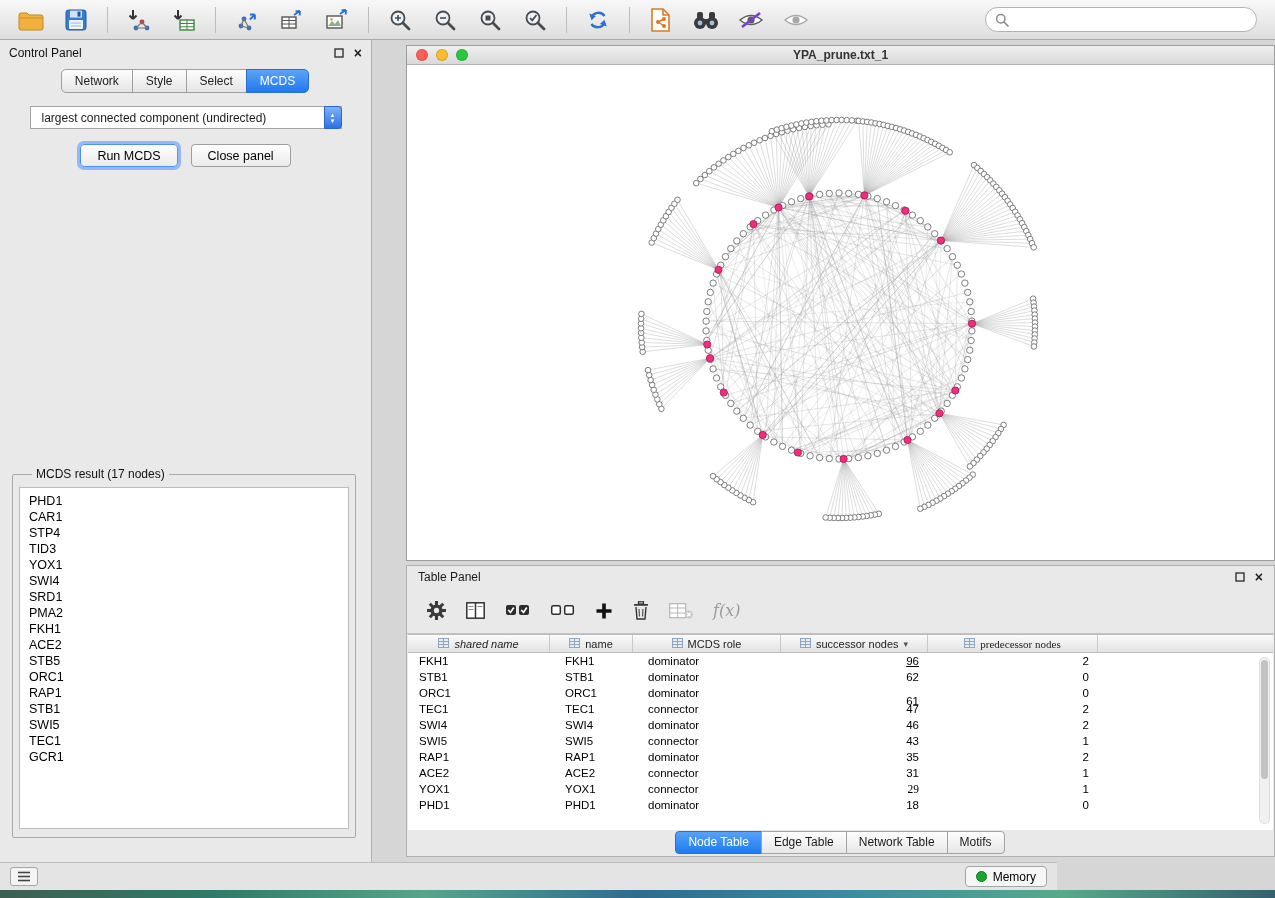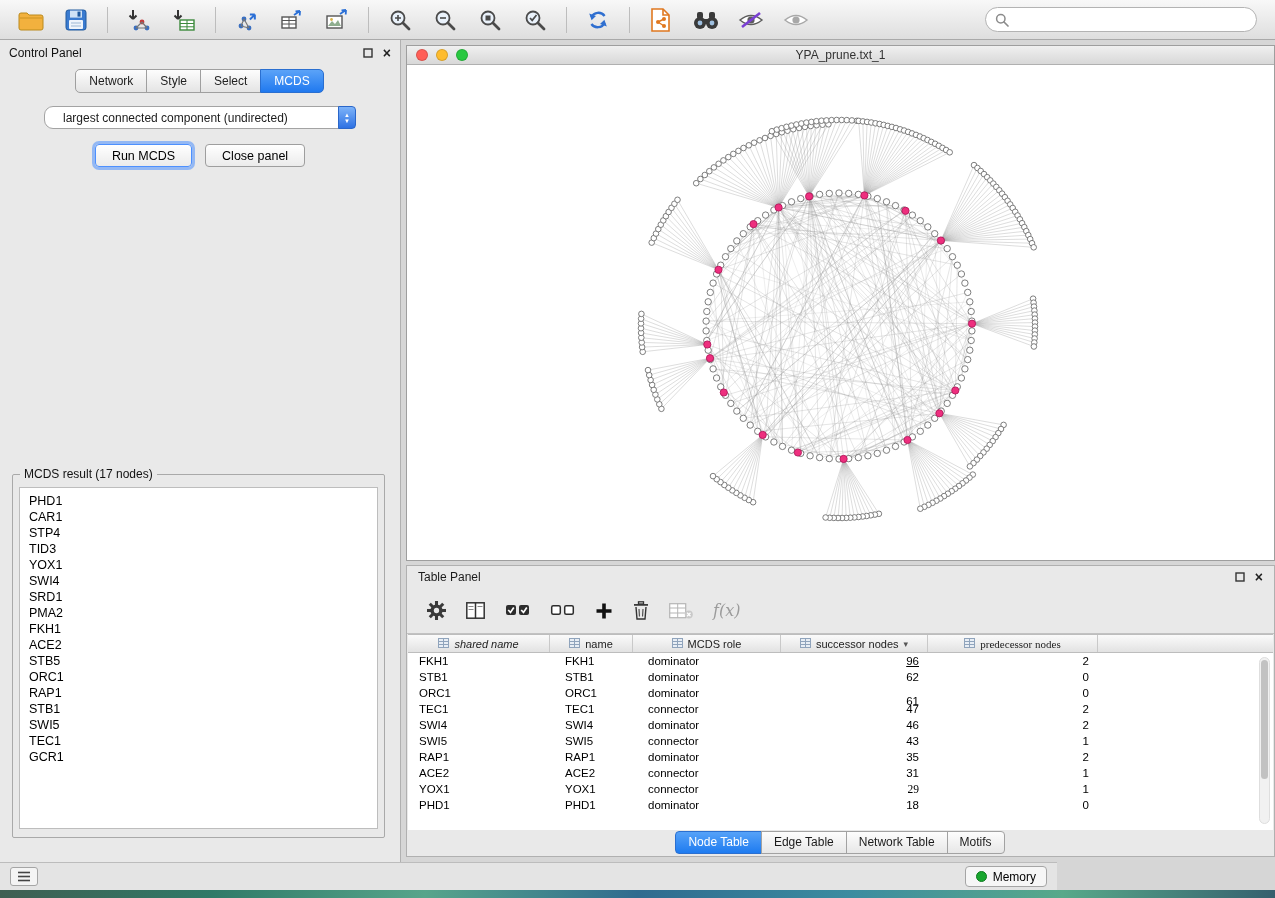--- a/index.html
+++ b/index.html
@@ -8,44 +8,44 @@
 
   
   .toolbar{position:absolute;left:0;top:0;width:1275px;height:40px;background:linear-gradient(#f8f8f8,#dedede);border-bottom:1px solid #a9a9a9;display:flex;align-items:center;padding:0 10px;gap:3px}
   .tbtn{width:42px;height:32px;border:none;background:transparent;display:flex;align-items:center;justify-content:center;border-radius:4px;cursor:default}
   .tsep{width:1px;height:26px;background:#bdbdbd;margin:0 7px}
   .spacer{flex:1}
   .searchbox{width:272px;height:25px;background:#fff;border:1px solid #b3b3b3;border-radius:13px;display:flex;align-items:center;padding:0 9px;gap:5px;margin-right:8px}
   .searchbox input{border:none;outline:none;flex:1;font:12px "Liberation Sans",sans-serif;background:transparent}
 
   
-  .control-panel{position:absolute;left:0;top:40px;width:401px;height:822px;background:#e9e9e9;border-right:1px solid #b0b0b0}
+  .control-panel{position:absolute;left:0;top:40px;width:372px;height:822px;background:#e9e9e9;border-right:1px solid #b0b0b0}
   .panel-header{height:26px;display:flex;align-items:center;padding:0 9px;font-size:12px;color:#111}
   .ph-icons{margin-left:auto;display:flex;gap:10px;align-items:center}
   .xicon{font-size:14px;font-weight:bold;color:#222;line-height:12px;cursor:default}
   .ctabs{display:flex;justify-content:center;margin-top:3px}
   .ctab{padding:4px 13px;border:1px solid #9f9f9f;margin-left:-1px;background:linear-gradient(#fdfdfd,#e4e4e4);font-size:12px;color:#222;cursor:default}
   .ctab:first-child{border-radius:5px 0 0 5px}
   .ctab:last-child{border-radius:0 5px 5px 0}
   .ctab.active{background:linear-gradient(#5ba3f8,#2079ef);color:#fff;border-color:#2a6fd0}
   .opt-label{text-align:center;margin-top:24px;font-size:12.5px}
-  .dropdown{margin:13px auto 0;width:312px;height:23px;background:#fff;border:1px solid #a3a3a3;border-radius:9px;display:flex;align-items:center;position:relative;padding-left:18px;font-size:12px;cursor:default}
+  .dropdown{margin:13px auto 0;width:312px;height:23px;background:#fff;border:1px solid #a3a3a3;border-radius:0;display:flex;align-items:center;position:relative;padding-left:11px;font-size:12px;cursor:default}
   .stepper{position:absolute;right:-1px;top:-1px;width:18px;height:23px;background:linear-gradient(#7db3f9,#2d71e3);border:1px solid #2a66c9;border-radius:0 4px 4px 0;display:flex;flex-direction:column;align-items:center;justify-content:center;color:#fff}
   .stepper span{font-size:6px;line-height:6px}
   .btn-row{display:flex;justify-content:center;gap:13px;margin-top:15px}
   .pbtn{height:23px;padding:0 16px;border:1px solid #9e9e9e;border-radius:4px;background:linear-gradient(#ffffff,#ebebeb);font:12.5px "Liberation Sans",sans-serif;cursor:default}
   .pbtn.focused{box-shadow:0 0 0 3px rgba(77,144,254,.55);border-color:#4d90fe}
   fieldset.result{position:absolute;left:12px;right:15px;top:427px;bottom:24px;border:1px solid #a9a9a9;border-radius:2px;padding:6px 6px 8px}
-  fieldset.result legend{font-size:12px;padding:0 4px;margin-left:1px;color:#111}
+  fieldset.result legend{font-size:12px;padding:0 4px;margin-left:13px;color:#111}
   .result-list{background:#fff;border:1px solid #bdbdbd;width:100%;height:100%;padding:5px 9px;overflow:hidden;font-size:12.5px;line-height:16px;color:#000}
   .ritem{height:16px;white-space:nowrap}
 
   
   .net-window{position:absolute;left:406px;top:45px;width:869px;height:516px;background:#fff;border:1px solid #9e9e9e}
-  .net-title{height:19px;background:linear-gradient(#f0f0f0,#d8d8d8);border-bottom:1px solid #b0b0b0;position:relative;display:flex;align-items:center;justify-content:center;font-size:12px;font-weight:normal;color:#333}
+  .net-title{height:19px;background:linear-gradient(#f0f0f0,#d8d8d8);border-bottom:1px solid #b0b0b0;position:relative;display:flex;align-items:center;justify-content:center;font-size:12px;font-weight:bold;color:#333}
   .lights{position:absolute;left:9px;top:3px;display:flex;gap:8px}
   .light{width:12px;height:12px;border-radius:50%;border:1px solid rgba(0,0,0,.15)}
   .net-canvas-wrap{width:867px;height:495px;background:#fff;overflow:hidden}
 
   
   .table-panel{position:absolute;left:406px;top:565px;width:869px;height:292px;background:#e9e9e9;border:1px solid #b0b0b0}
   .tp-header{height:22px;display:flex;align-items:center;padding:0 11px;font-size:12px}
   .tp-toolbar{height:46px;background:#e9e9e9;border-bottom:1px solid #c2c2c2;display:flex;align-items:center;gap:20px;padding:0 20px}
   .tico{display:flex;align-items:center;justify-content:center;border:none;background:transparent;cursor:default}
   .fx{font-family:"DejaVu Serif",serif;font-style:italic;color:#9b9b9b;font-size:16px}

